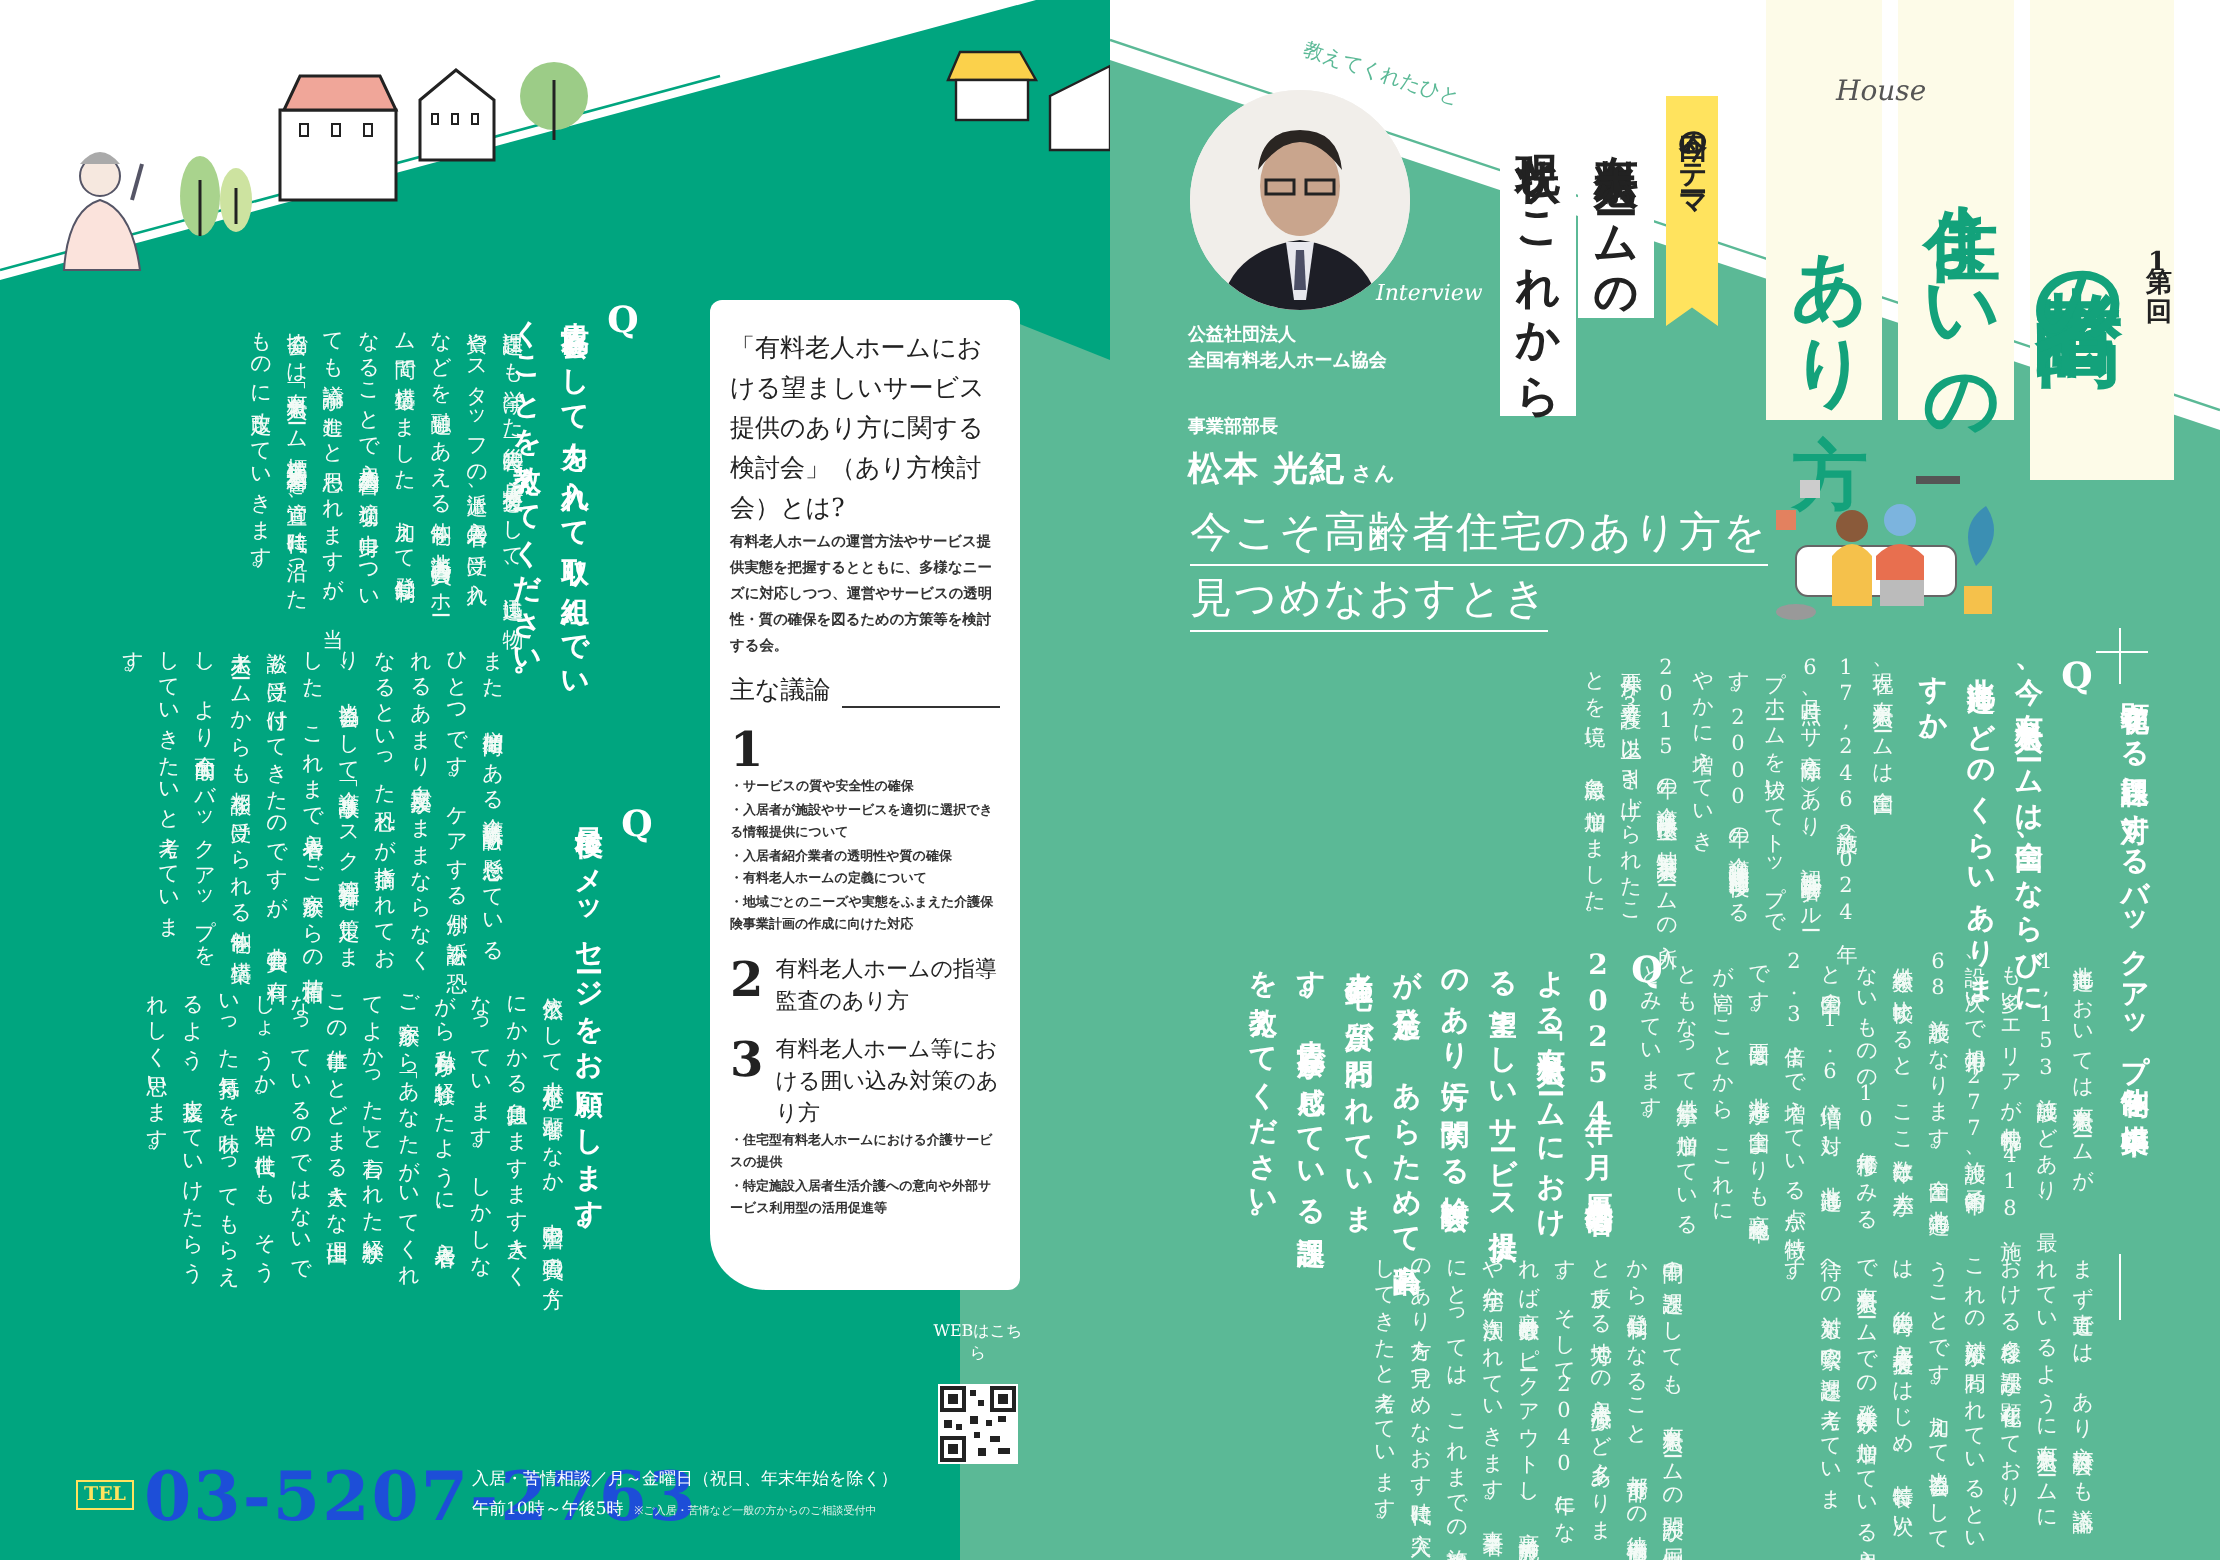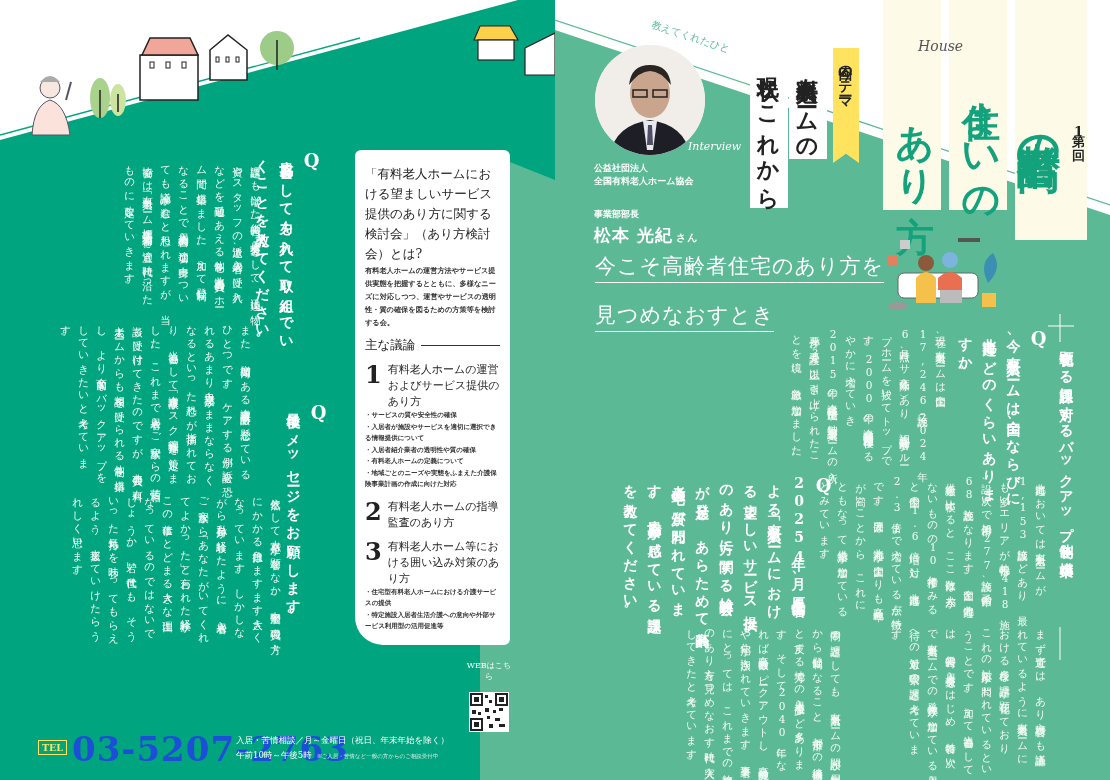--- a/index.html
+++ b/index.html
@@ -18,21 +18,21 @@
   .q-mark{font-size:18px;font-weight:bold;margin-bottom:6px;display:block}
   
   .banner{position:absolute;background:#fdfbe8;writing-mode:vertical-rl;text-orientation:upright;color:#13a27b;font-weight:bold;font-family:"DejaVu Serif",serif;text-align:center}
   .theme-tag{position:absolute;background:#ffe35e;color:#222;writing-mode:vertical-rl;text-orientation:upright;font-size:14px;font-weight:bold;padding:8px 4px 14px;clip-path:polygon(0 0,100% 0,100% 100%,50% 92%,0 100%)}
   .theme-title{position:absolute;background:#fff;color:#222;writing-mode:vertical-rl;text-orientation:upright;font-size:22px;font-weight:bold;padding:8px 4px;letter-spacing:2px}
   .portrait{position:absolute;left:595px;top:45px;width:110px;height:110px;border-radius:50%;background:#f3f1ee;overflow:hidden}
   .hl{position:absolute;color:#fff;font-size:21px;letter-spacing:1px;border-bottom:1.5px solid #fff;padding-bottom:2px;white-space:nowrap}
   .box{position:absolute;left:355px;top:150px;width:155px;height:495px;background:#fff;border-radius:6px 6px 6px 28px;color:#333;padding:14px 10px;font-family:"DejaVu Sans",sans-serif}
   .box h3{font-family:"DejaVu Serif",serif;font-size:12.5px;line-height:20px;font-weight:normal;color:#222}
   .box p.desc{font-size:7.2px;line-height:13px;font-weight:bold;color:#333;margin-top:0}
-  .box .sub{font-family:Liberation Serif, serif;font-size:12.5px;margin-top:8px;display:flex;align-items:center;gap:6px;color:#222}
+  .box .sub{font-family:Liberation Serif, serif;font-size:12.5px;margin-top:8px;display:flex;align-items:flex-end;gap:6px;color:#222}
   .box .sub::after{content:"";flex:1;height:1px;background:#333}
   .agenda{display:flex;gap:6px;margin-top:8px;align-items:flex-start}
   .agenda .num{font-family:"DejaVu Serif",serif;font-size:24px;font-weight:bold;line-height:26px;color:#222}
   .agenda .ttl{font-family:"DejaVu Serif",serif;font-size:11px;line-height:16px;color:#222}
   .bullets{list-style:none;margin-top:0}
   .bullets li{font-size:6.5px;line-height:11.5px;font-weight:bold;color:#333}
   .footer-title{position:absolute;left:38px;top:653px;width:414px;height:22px;background:#fff;color:#222;font-size:11.5px;font-weight:bold;text-align:center;line-height:22px;letter-spacing:1px}
   .footer-desc{position:absolute;left:38px;top:683px;width:420px;font-size:8.8px;line-height:17px;color:#e8f6ef}
   .tel-badge{position:absolute;left:38px;top:740px;border:1.3px solid #ffe35e;color:#ffe35e;font-size:9.5px;padding:1px 3px;font-weight:bold}
   .tel-num{position:absolute;left:72px;top:729px;color:#1d4ed8;font-size:34px;font-weight:bold;letter-spacing:1px}
@@ -95,21 +95,20 @@
 
   <div class="box">
     <h3>「有料老人ホームにおける望ましいサービス提供のあり方に関する検討会」（あり方検討会）とは?</h3>
     <p class="desc">有料老人ホームの運営方法やサービス提供実態を把握するとともに、多様なニーズに対応しつつ、運営やサービスの透明性・質の確保を図るための方策等を検討する会。</p>
     <div class="sub">
         <span>主な議論</span>
       </div>
 
     <div class="agenda">
       <span class="num">1</span>
-      <span class="ttl">有料老人ホームの運営およびサービス提供のあり方</span>
     </div>
     <ul class="bullets">
       <li>・サービスの質や安全性の確保</li>
       <li>・入居者が施設やサービスを適切に選択できる情報提供について</li>
       <li>・入居者紹介業者の透明性や質の確保</li>
       <li>・有料老人ホームの定義について</li>
       <li>・地域ごとのニーズや実態をふまえた介護保険事業計画の作成に向けた対応</li>
     </ul>
     <div class="agenda">
       <span class="num">2</span>
@@ -185,21 +184,21 @@
 </div>
 <div style="position:absolute;left:688px;top:140px;font-family:'DejaVu Serif',serif;font-style:italic;font-size:11px;color:#fff">Interview</div>
 <div style="position:absolute;left:594px;top:162px;font-family:'DejaVu Sans',sans-serif;font-size:9px;line-height:13px;font-weight:bold;color:#fff">
   <div>公益社団法人</div>
   <div>全国有料老人ホーム協会</div>
   <div style="margin-top:20px">事業部部長</div>
   <div style="font-size:17px;line-height:24px;margin-top:2px;letter-spacing:1px"><span>松本 光紀</span><span style="font-size:10px;margin-left:3px">さん</span></div>
 </div>
 
 <div class="hl" style="left:595px;top:252px;">今こそ高齢者住宅のあり方を</div>
-<div class="hl" style="left:595px;top:285px;margin-top:16px;">見つめなおすとき</div>
+<div class="hl" style="left:595px;top:285px;">見つめなおすとき</div>
 
 <svg style="position:absolute;left:878px;top:233px;width:130px;height:80px" viewBox="0 0 130 80">
   <rect x="10" y="22" width="10" height="10" fill="#e3815f"></rect>
   <rect x="22" y="7" width="10" height="9" fill="#ccc"></rect>
   <rect x="80" y="5" width="22" height="4" fill="#555"></rect>
   <rect x="20" y="40" width="80" height="25" rx="6" fill="#fff" stroke="#666"></rect>
   <circle cx="48" cy="30" r="8" fill="#8a5a3a"></circle>
   <path d="M38 45 q10 -12 20 0 v25 h-20z" fill="#f5c14b"></path>
   <circle cx="72" cy="27" r="8" fill="#7cb4de"></circle>
   <path d="M60 45 q12 -12 24 0 v12 h-24z" fill="#e86f4f"></path>

